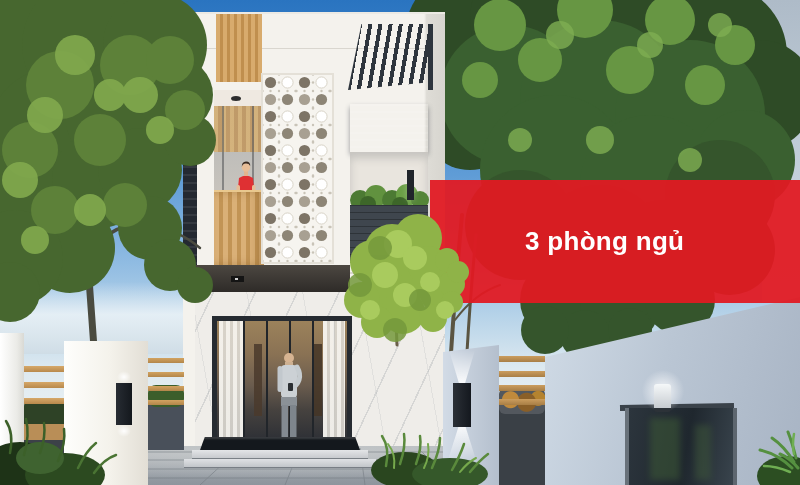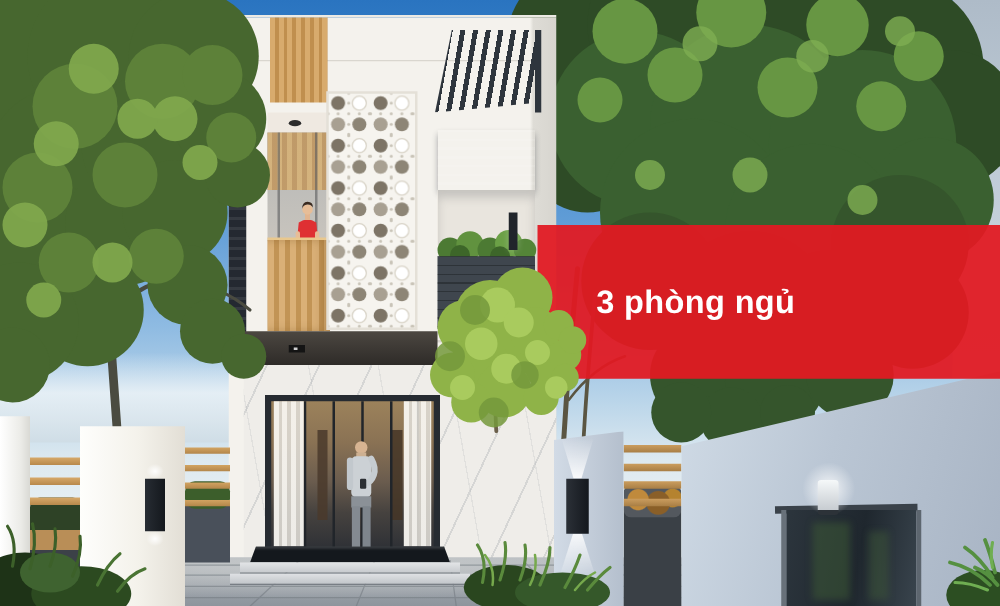--- a/index.html
+++ b/index.html
@@ -122,21 +122,21 @@
   .drive{left:0;top:446px;width:800px;height:39px;z-index:9;
     background:radial-gradient(ellipse at 34% 15%,#c7cacb 0%,rgba(0,0,0,0) 60%),
                linear-gradient(180deg,#abb1b7 0%,#8e959d 100%);}
   .joints{left:0;top:446px;z-index:9;}
   .plants{z-index:12;}
   .banner{left:430px;top:180px;width:370px;height:123px;z-index:50;
     padding-left:47px;box-sizing:border-box;display:flex;flex-direction:column;justify-content:center;
     color:#fff;font-weight:bold;letter-spacing:.3px;}
   .banner .l1{font-size:27px;line-height:32px;}
   .banner .l2{font-size:43px;line-height:46px;}
-  .banner .l3{font-size:26px;line-height:31px;}
+  .banner .l3{font-size:26px;line-height:31px;margin-left:48px;}
   .tree-front{left:0;top:0;z-index:60;}
 </style>
 </head>
 <body>
 
 <div class="stage">
 
   <div class="a mist"></div>
   <div class="a right-strip"></div>
 

